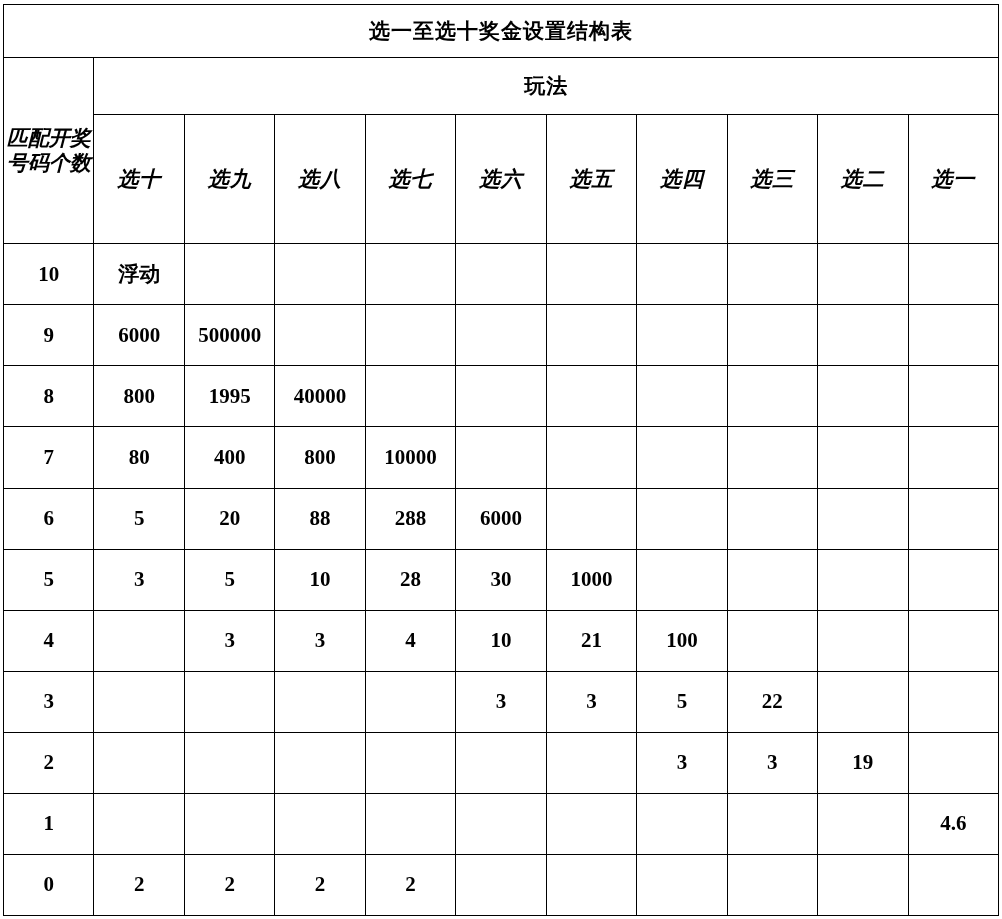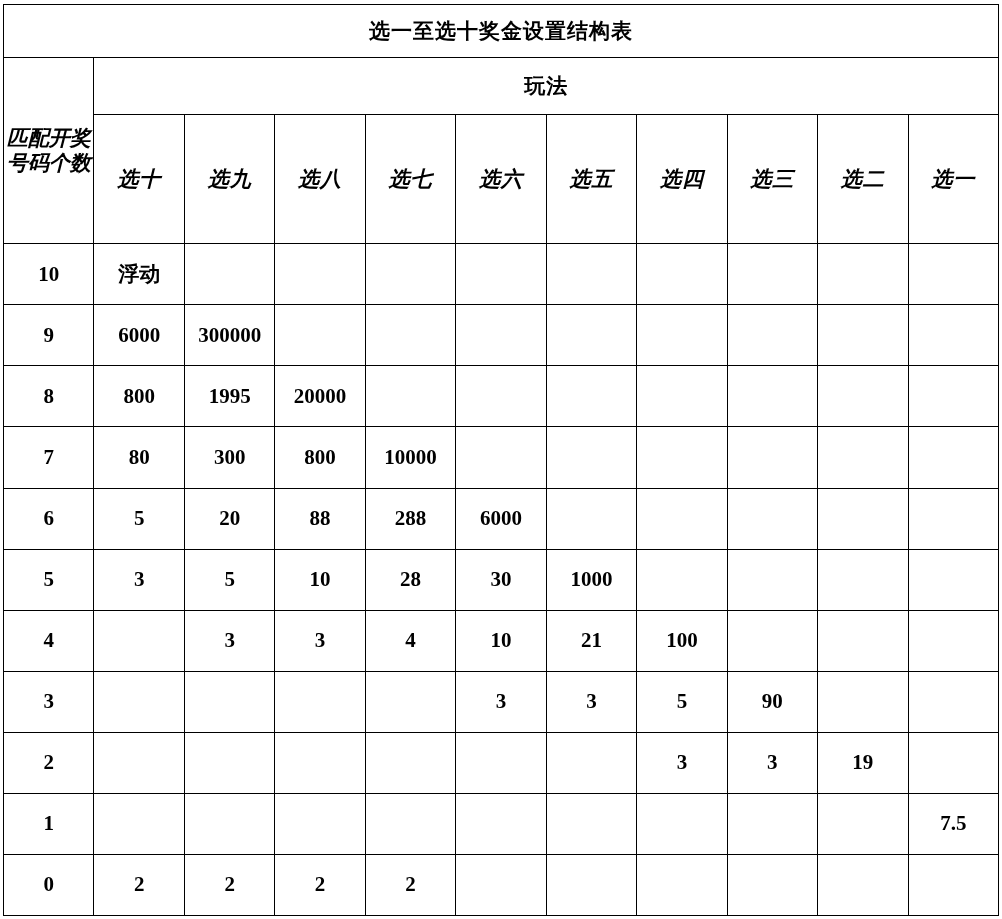--- a/index.html
+++ b/index.html
@@ -109,49 +109,49 @@
         <td class="data-cell"></td>
         <td class="data-cell"></td>
         <td class="data-cell"></td>
         <td class="data-cell"></td>
         <td class="data-cell"></td>
       </tr>
 
       <tr class="row-body">
         <td class="rowhead-cell">9</td>
         <td class="data-cell">6000</td>
-        <td class="data-cell">300000</td>
+        <td class="data-cell">500000</td>
         <td class="data-cell"></td>
         <td class="data-cell"></td>
         <td class="data-cell"></td>
         <td class="data-cell"></td>
         <td class="data-cell"></td>
         <td class="data-cell"></td>
         <td class="data-cell"></td>
         <td class="data-cell"></td>
       </tr>
 
       <tr class="row-body">
         <td class="rowhead-cell">8</td>
         <td class="data-cell">800</td>
         <td class="data-cell">1995</td>
-        <td class="data-cell">20000</td>
+        <td class="data-cell">40000</td>
         <td class="data-cell"></td>
         <td class="data-cell"></td>
         <td class="data-cell"></td>
         <td class="data-cell"></td>
         <td class="data-cell"></td>
         <td class="data-cell"></td>
         <td class="data-cell"></td>
       </tr>
 
       <tr class="row-body">
         <td class="rowhead-cell">7</td>
         <td class="data-cell">80</td>
-        <td class="data-cell">300</td>
+        <td class="data-cell">400</td>
         <td class="data-cell">800</td>
         <td class="data-cell">10000</td>
         <td class="data-cell"></td>
         <td class="data-cell"></td>
         <td class="data-cell"></td>
         <td class="data-cell"></td>
         <td class="data-cell"></td>
         <td class="data-cell"></td>
       </tr>
 
@@ -199,21 +199,21 @@
 
       <tr class="row-body">
         <td class="rowhead-cell">3</td>
         <td class="data-cell"></td>
         <td class="data-cell"></td>
         <td class="data-cell"></td>
         <td class="data-cell"></td>
         <td class="data-cell">3</td>
         <td class="data-cell">3</td>
         <td class="data-cell">5</td>
-        <td class="data-cell">90</td>
+        <td class="data-cell">22</td>
         <td class="data-cell"></td>
         <td class="data-cell"></td>
       </tr>
 
       <tr class="row-body">
         <td class="rowhead-cell">2</td>
         <td class="data-cell"></td>
         <td class="data-cell"></td>
         <td class="data-cell"></td>
         <td class="data-cell"></td>
@@ -229,21 +229,21 @@
         <td class="rowhead-cell">1</td>
         <td class="data-cell"></td>
         <td class="data-cell"></td>
         <td class="data-cell"></td>
         <td class="data-cell"></td>
         <td class="data-cell"></td>
         <td class="data-cell"></td>
         <td class="data-cell"></td>
         <td class="data-cell"></td>
         <td class="data-cell"></td>
-        <td class="data-cell">7.5</td>
+        <td class="data-cell">4.6</td>
       </tr>
 
       <tr class="row-body">
         <td class="rowhead-cell">0</td>
         <td class="data-cell">2</td>
         <td class="data-cell">2</td>
         <td class="data-cell">2</td>
         <td class="data-cell">2</td>
         <td class="data-cell"></td>
         <td class="data-cell"></td>

